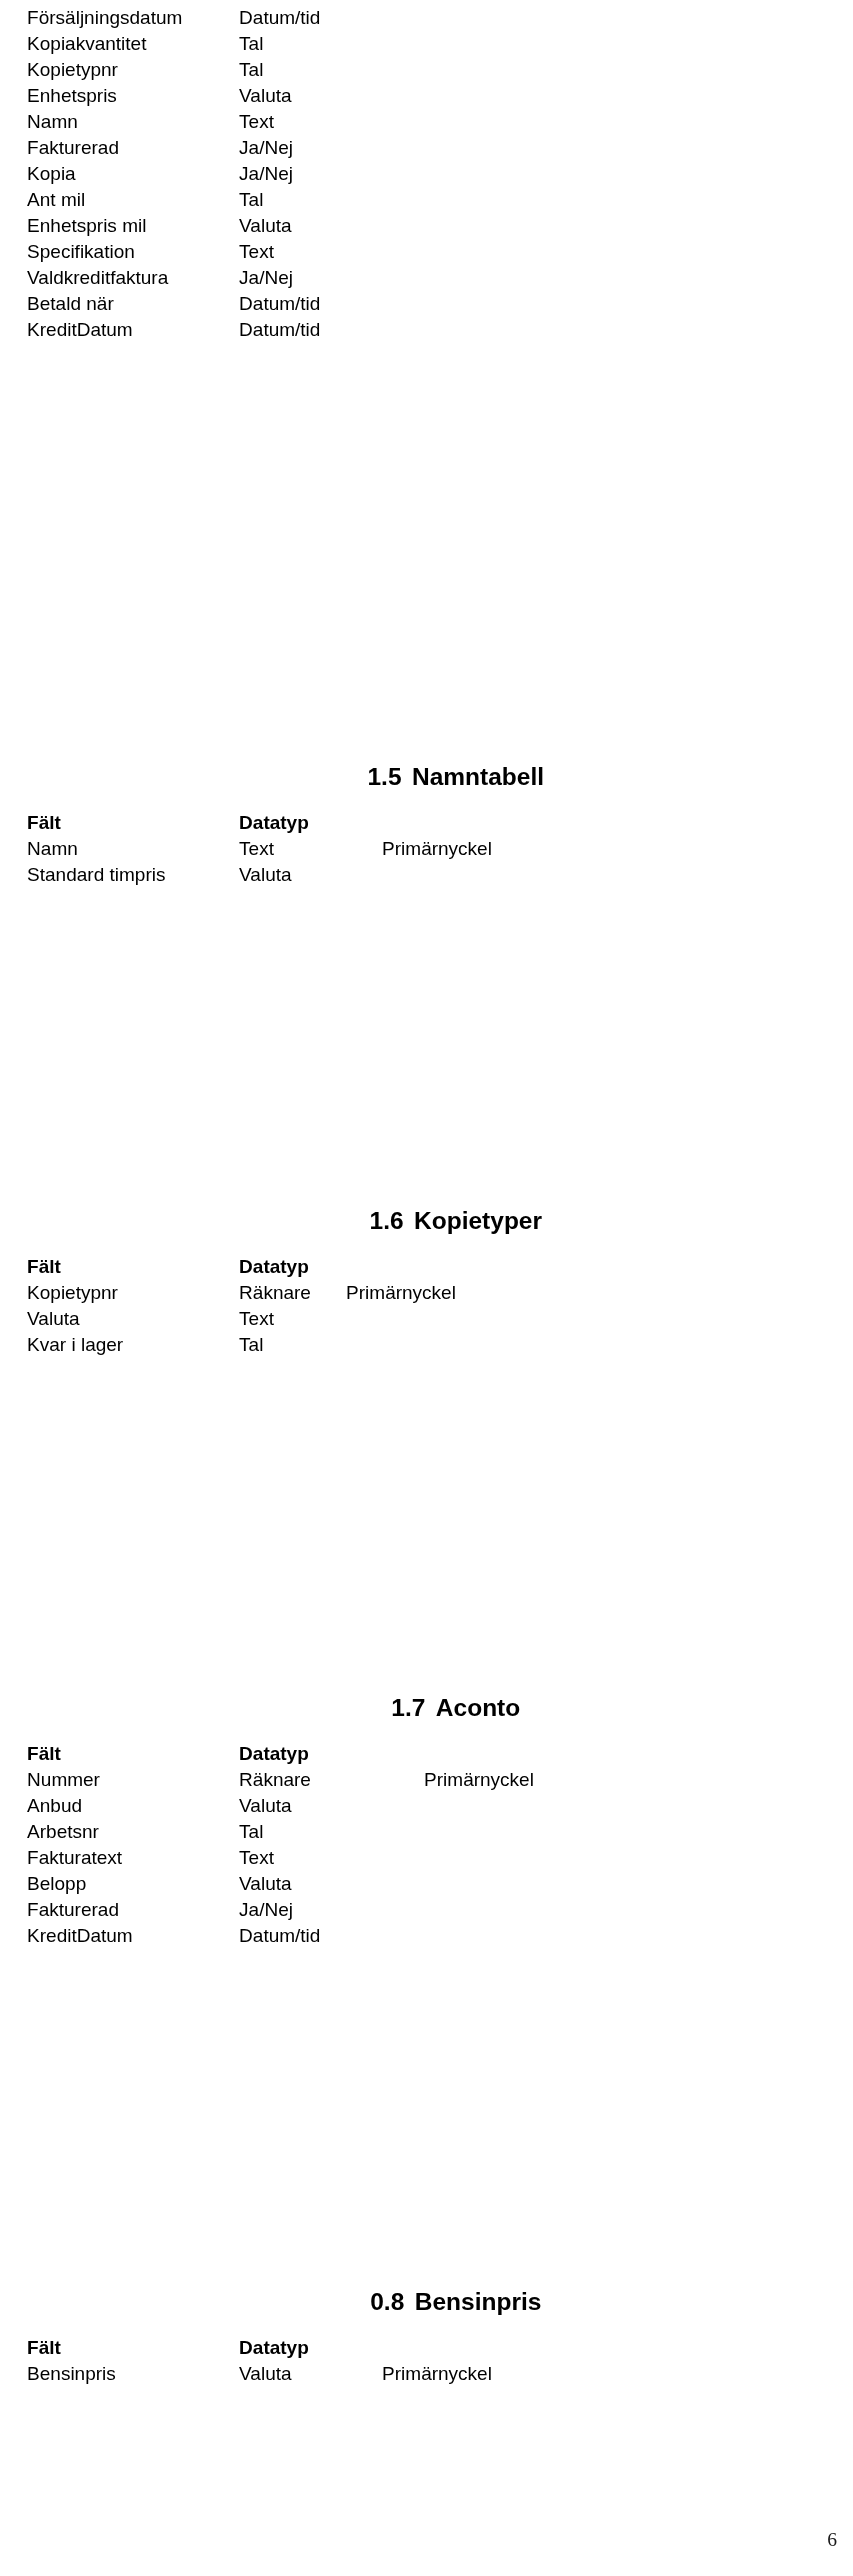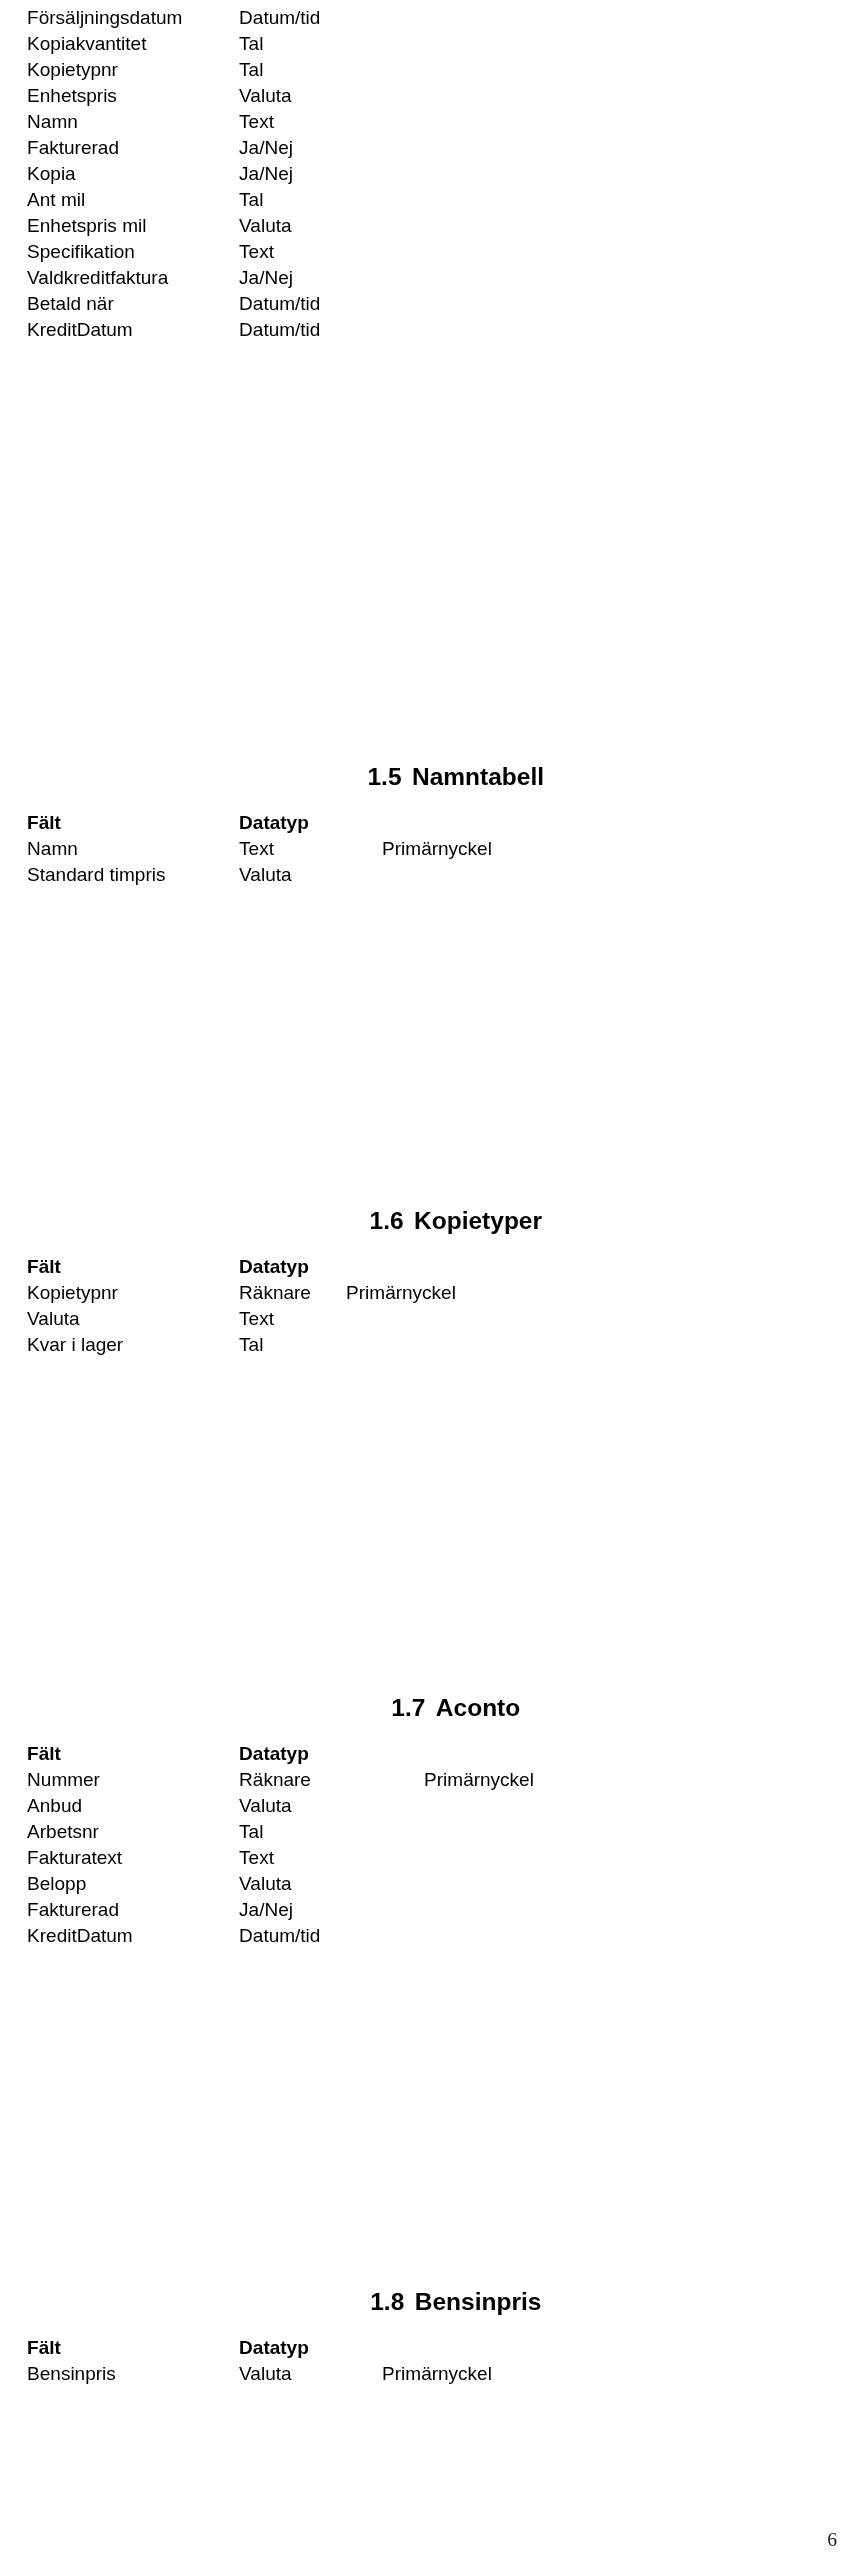--- a/index.html
+++ b/index.html
@@ -273,21 +273,21 @@
           <td class="col-field">KreditDatum</td>
           <td class="col-type">Datum/tid</td>
           <td class="col-key key-pad-2"></td>
         </tr>
       </tbody>
     </table>
   </div>
 
   <div class="block" id="block-18">
     <div class="section-heading">
-      <span class="num">1.8</span><span>Bensinpris</span>
+      <span class="num">0.8</span><span>Bensinpris</span>
     </div>
     <div class="heading-gap"></div>
     <table class="field-table">
       <tbody>
         <tr class="hdr-row">
           <td class="col-field">Fält</td>
           <td class="col-type">Datatyp</td>
           <td class="col-key key-pad-1"></td>
         </tr>
         <tr class="data-row">

